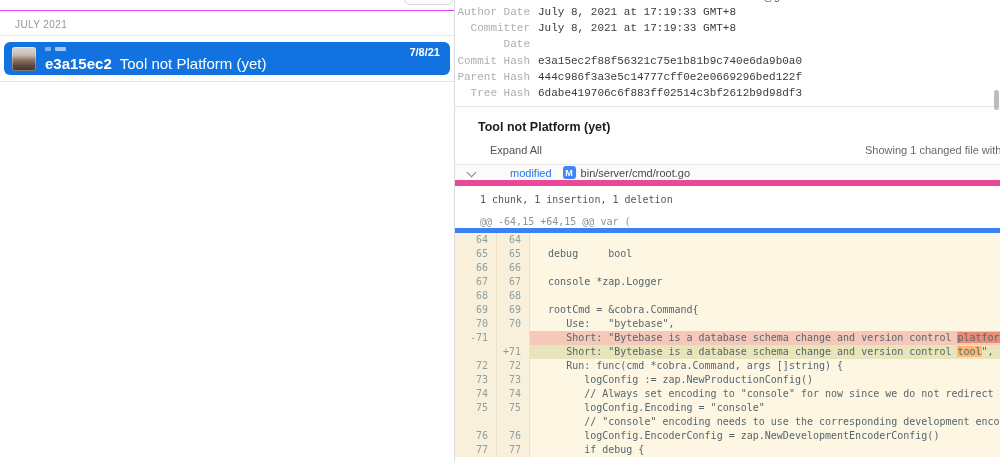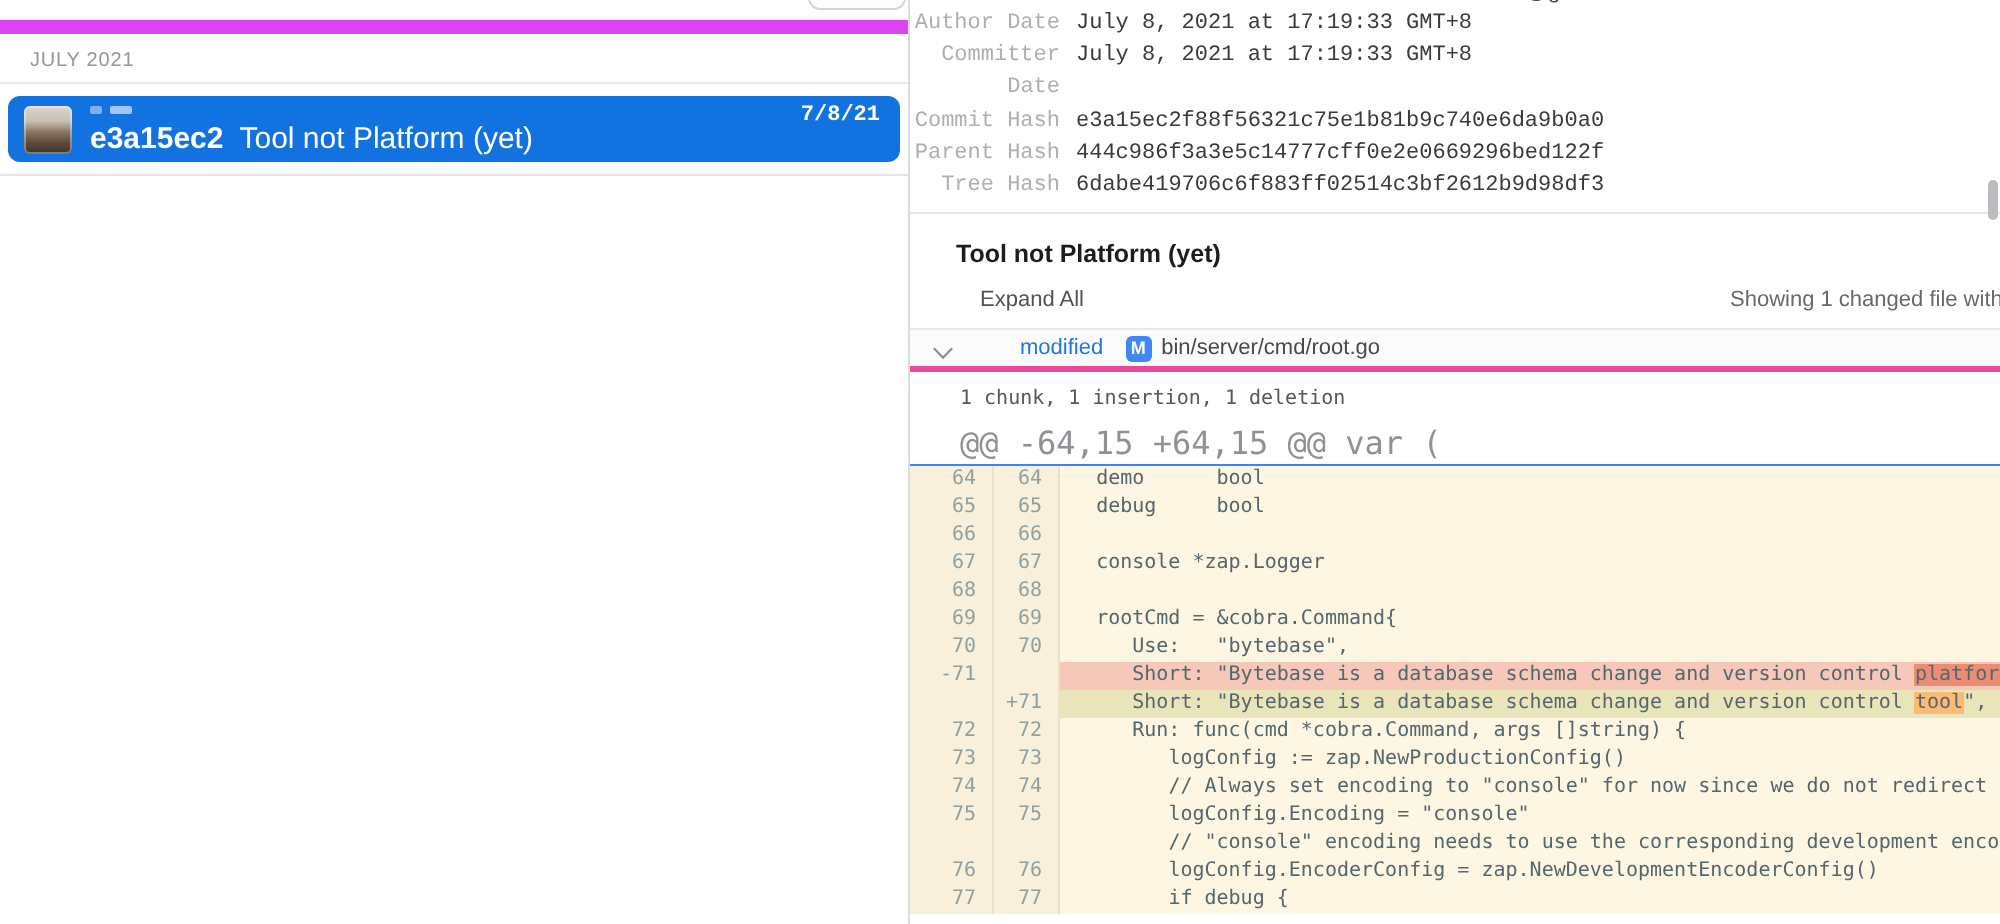--- a/index.html
+++ b/index.html
@@ -5,71 +5,71 @@
   * { margin:0; padding:0; box-sizing:border-box; }
   html,body { width:1000px; height:462px; overflow:hidden; background:#fff;
     font-family:"Liberation Sans", sans-serif; }
   .app { position:relative; width:1000px; height:462px; display:flex; }
 
   
   .left { width:455px; min-width:455px; height:100%; border-right:1px solid #dcdcdf;
     position:relative; background:#fff; }
   .clipped-box { position:absolute; top:-4px; left:404px; width:49px; height:9px;
     border:1px solid #d5d5d8; border-radius:0 0 6px 6px; background:#fdfdfd; }
-  .group-header { margin-top:10px; border-top:7px solid #d946ef; border-bottom:1px solid #e9e9eb;
+  .group-header { margin-top:10px; border-top:1px solid #d946ef; border-bottom:1px solid #e9e9eb;
     padding:3px 0 3px 15px; }
   .group-header span { font-size:10px; letter-spacing:.4px; color:#96969b; }
   .commit { margin:6px 4px 0 4px; height:33px; background:#1272e0; border-radius:6px;
     display:flex; align-items:center; padding:0 10px 0 8px; }
   .avatar { width:24px; height:24px; border-radius:3px; flex:none;
     background:linear-gradient(180deg,#d9d6d1 0%,#c7bfb4 32%,#8a7460 55%,#5b483a 78%,#3f322a 100%);
     box-shadow:inset 0 0 0 1px rgba(255,255,255,.35); }
   .c-text { margin-left:9px; display:flex; flex-direction:column; gap:3px; min-width:0; }
   .redact { display:flex; gap:4px; align-items:center; height:5px; margin-top:1px; }
   .chip { display:inline-block; height:4px; border-radius:1px; background:rgba(255,255,255,.45); }
   .chip1 { width:6px; } .chip2 { width:11px; background:rgba(255,255,255,.6); }
   .c-line { display:flex; gap:8px; font-size:15px; color:#fff; white-space:nowrap; }
   .c-hash { font-weight:bold; }
   .c-date { margin-left:auto; align-self:flex-start; margin-top:4px; color:#fff;
-    font-size:11px; font-weight:bold;font-family:Liberation Mono, monospace; }
+    font-size:11px; font-weight:bold; }
   .list-divider { margin-top:6px; border-bottom:1px solid #e6e6e8; }
 
   
   .right { flex:1; height:100%; position:relative; background:#fff; overflow:hidden; }
   .top-clip { position:absolute; top:0; left:236px; width:160px; height:3px; overflow:hidden; }
   .top-clip span { display:block; margin-top:-10px; font-size:11px; color:#4a4a4c; }
 
   .meta { padding-top:4px;font-family:Liberation Mono, monospace; }
   .meta-row { display:flex; line-height:16.2px; font-size:11px; }
   .meta-label { width:75px; text-align:right; color:#aeaeb3; flex:none; }
   .meta-value { margin-left:8px; color:#3a3a3c; white-space:nowrap; }
 
   .hr { border-top:1px solid #e7e7e9; margin-top:5px; }
 
   .title { margin:13px 0 0 23px; font-size:12.5px; font-weight:bold; color:#1d1d1f; }
   .expand-row { margin-top:10px; position:relative; height:14px; font-size:11px; }
   .expand { position:absolute; left:23px; color:#525256; cursor:default;padding-left:12px; }
   .summary { position:absolute; left:410px; color:#68686c; white-space:nowrap; }
 
   .file-header { margin-top:6px; height:22px; background:#fbfbfc; border-top:1px solid #e9e9eb;
-    border-bottom:3px solid #ec4899; display:flex; align-items:center; padding-left:13px;
+    border-bottom:6px solid #ec4899; display:flex; align-items:center; padding-left:13px;
     font-size:11px; }
   .chev { width:8px; height:8px; margin-top:-3px; flex:none; position:relative; }
   .chev::before { content:""; position:absolute; left:0; top:2px; width:6px; height:6px;
     border-right:1.5px solid #8a8a8e; border-bottom:1.5px solid #8a8a8e; transform:rotate(45deg); }
   .status { margin-left:34px; color:#2176e5; }
   .badge { margin-left:11px; width:13px; height:13px; border-radius:3px; background:#4285f4;
     color:#fff; font-size:9px; font-weight:bold; display:flex; align-items:center;
     justify-content:center; }
   .path { margin-left:5px; color:#48484a; }
 
   .mono { font-family:"DejaVu Sans Mono", monospace; }
   .stats { margin:8px 0 0 25px; font-size:10px; color:#55585c; }
-  .hunk { margin-top:7px; height:21px; line-height:20px; padding-left:25px; font-size:16px;
-    color:#8e9297; border-bottom:1px solid #3b82f6; }
+  .hunk { margin-top:7px; height:21px; line-height:20px; padding-left:25px; font-size:10px;
+    color:#8e9297; border-bottom:5px solid #3b82f6; }
 
   
   .diff { background:#fdf6e3; }
   .drow { display:flex; height:14px; line-height:14px; font-size:10px; }
   .gold, .gnew { flex:none; text-align:right; color:#8fa0a0; background:#f8f0db;
     border-right:1px solid #ece2c6; }
   .gold { width:42px; padding-right:8px; }
   .gnew { width:33px; padding-right:8px; }
   .dcontent { flex:1; white-space:pre; tab-size:3; -moz-tab-size:3; color:#55676e;
     overflow:hidden; }
@@ -151,21 +151,20 @@
       <span class="path">bin/server/cmd/root.go</span>
     </div>
 
     <div class="stats mono">1 chunk, 1 insertion, 1 deletion</div>
     <div class="hunk mono">@@ -64,15 +64,15 @@ var (</div>
 
     <div class="diff mono" id="diff">
         <div class="drow ctx">
           <span class="gold">64</span>
           <span class="gnew">64</span>
-          <span class="dcontent">	demo      bool</span>
         </div>
         <div class="drow ctx">
           <span class="gold">65</span>
           <span class="gnew">65</span>
           <span class="dcontent">	debug     bool</span>
         </div>
         <div class="drow ctx">
           <span class="gold">66</span>
           <span class="gnew">66</span>
           <span class="dcontent"></span>

